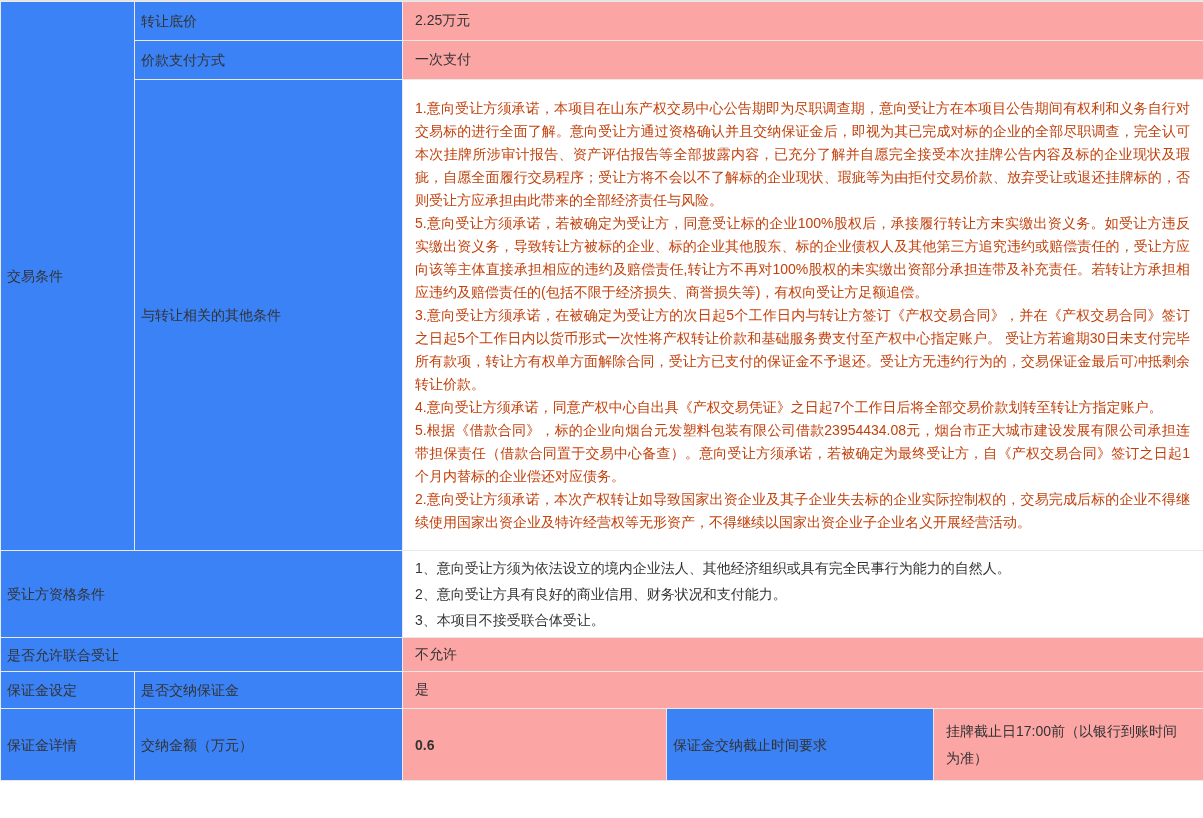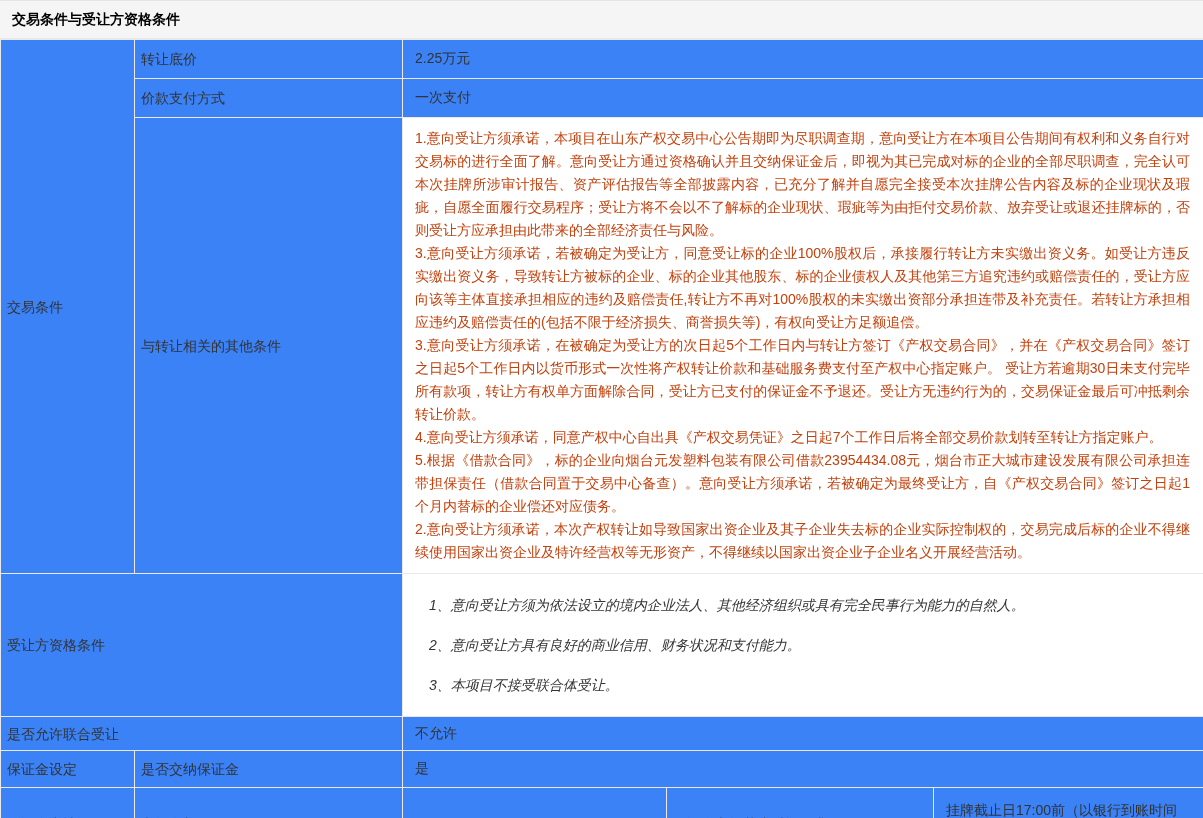--- a/index.html
+++ b/index.html
@@ -3,35 +3,34 @@
 <meta charset="utf-8">
 <style>
   html,body{margin:0;padding:0;background:#fff;}
   body{font-family:"Liberation Sans","DejaVu Sans",sans-serif;color:#333;}
   .page{width:1203px;height:818px;overflow:hidden;border-top:1px solid #e5e5e5;box-sizing:border-box;background:#fff;}
   .section-title{height:38px;line-height:37px;background:#f5f5f5;border-bottom:1px solid #e9e9e9;
     font-size:14px;font-weight:bold;color:#000;padding-left:12px;box-sizing:border-box;}
   table.cond{width:1203px;height:780px;border-collapse:collapse;table-layout:fixed;font-size:14px;}
   table.cond td{border:1px solid #e9e9e9;box-sizing:border-box;}
   td.lbl{background:#3b82f6;text-align:left;vertical-align:middle;color:#333;padding:4px 6px;line-height:22px;}
-  td.val{background:#3b82f6;vertical-align:middle;padding:4px 12px;color:#333;}
+  td.val{background:#fca5a5;vertical-align:middle;padding:4px 12px;color:#333;}
   td.val-long{background:#fff;vertical-align:middle;padding:9px 13px 9px 12px;color:#c2410c;}
   td.val-long p{margin:0;line-height:23px;text-align:justify;}
   td.val-list{background:#fff;vertical-align:middle;padding:4px 12px;}
-  td.val-list p{margin:14px;line-height:26px;font-style:italic;}
+  td.val-list p{margin:0;line-height:26px;}
   td.bold-val{font-weight:bold;}
   td.val-wrap{line-height:27px;padding:6px 12px;}
   tr.r1{height:39px;} tr.r2{height:39px;} tr.r4{height:80px;}
   tr.r5{height:34px;padding-left:24px;} tr.r6{height:37px;} tr.r7{height:72px;}
 </style>
 </head>
 <body>
 
 <div class="page">
-  <div class="section-title">交易条件与受让方资格条件</div>
 
   <table class="cond">
     <colgroup>
       <col style="width:134px">
         <col style="width:268px">
         <col style="width:264px">
         <col style="width:267px">
         <col style="width:270px">
     </colgroup>
     <tbody>
@@ -41,21 +40,21 @@
         <td class="val" colspan="3">2.25万元</td>
       </tr>
       <tr class="r2">
         <td class="lbl">价款支付方式</td>
         <td class="val" colspan="3">一次支付</td>
       </tr>
       <tr class="r3">
         <td class="lbl">与转让相关的其他条件</td>
         <td class="val-long" colspan="3">
           <p>1.意向受让方须承诺，本项目在山东产权交易中心公告期即为尽职调查期，意向受让方在本项目公告期间有权利和义务自行对交易标的进行全面了解。意向受让方通过资格确认并且交纳保证金后，即视为其已完成对标的企业的全部尽职调查，完全认可本次挂牌所涉审计报告、资产评估报告等全部披露内容，已充分了解并自愿完全接受本次挂牌公告内容及标的企业现状及瑕疵，自愿全面履行交易程序；受让方将不会以不了解标的企业现状、瑕疵等为由拒付交易价款、放弃受让或退还挂牌标的，否则受让方应承担由此带来的全部经济责任与风险。</p>
-          <p>3.意向受让方须承诺，若被确定为受让方，同意受让标的企业100%股权后，承接履行转让方未实缴出资义务。如受让方违反实缴出资义务，导致转让方被标的企业、标的企业其他股东、标的企业债权人及其他第三方追究违约或赔偿责任的，受让方应向该等主体直接承担相应的违约及赔偿责任,转让方不再对100%股权的未实缴出资部分承担连带及补充责任。若转让方承担相应违约及赔偿责任的(包括不限于经济损失、商誉损失等)，有权向受让方足额追偿。</p>
+          <p>5.意向受让方须承诺，若被确定为受让方，同意受让标的企业100%股权后，承接履行转让方未实缴出资义务。如受让方违反实缴出资义务，导致转让方被标的企业、标的企业其他股东、标的企业债权人及其他第三方追究违约或赔偿责任的，受让方应向该等主体直接承担相应的违约及赔偿责任,转让方不再对100%股权的未实缴出资部分承担连带及补充责任。若转让方承担相应违约及赔偿责任的(包括不限于经济损失、商誉损失等)，有权向受让方足额追偿。</p>
           <p>3.意向受让方须承诺，在被确定为受让方的次日起5个工作日内与转让方签订《产权交易合同》，并在《产权交易合同》签订之日起5个工作日内以货币形式一次性将产权转让价款和基础服务费支付至产权中心指定账户。 受让方若逾期30日未支付完毕所有款项，转让方有权单方面解除合同，受让方已支付的保证金不予退还。受让方无违约行为的，交易保证金最后可冲抵剩余转让价款。</p>
           <p>4.意向受让方须承诺，同意产权中心自出具《产权交易凭证》之日起7个工作日后将全部交易价款划转至转让方指定账户。</p>
           <p>5.根据《借款合同》，标的企业向烟台元发塑料包装有限公司借款23954434.08元，烟台市正大城市建设发展有限公司承担连带担保责任（借款合同置于交易中心备查）。意向受让方须承诺，若被确定为最终受让方，自《产权交易合同》签订之日起1个月内替标的企业偿还对应债务。</p>
           <p>2.意向受让方须承诺，本次产权转让如导致国家出资企业及其子企业失去标的企业实际控制权的，交易完成后标的企业不得继续使用国家出资企业及特许经营权等无形资产，不得继续以国家出资企业子企业名义开展经营活动。</p>
         </td>
       </tr>
       <tr class="r4">
         <td class="lbl" colspan="2">受让方资格条件</td>
         <td class="val-list" colspan="3">
           <p>1、意向受让方须为依法设立的境内企业法人、其他经济组织或具有完全民事行为能力的自然人。</p>

